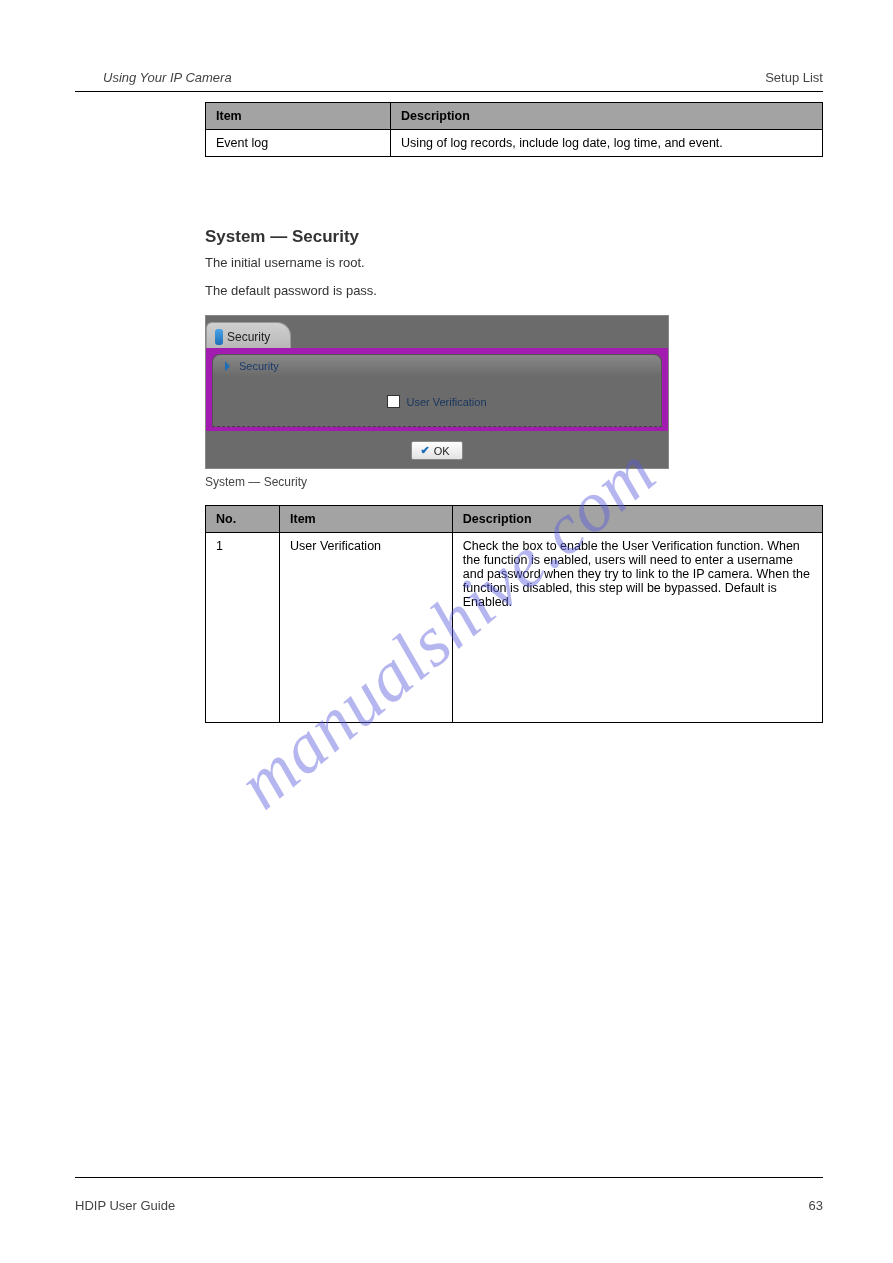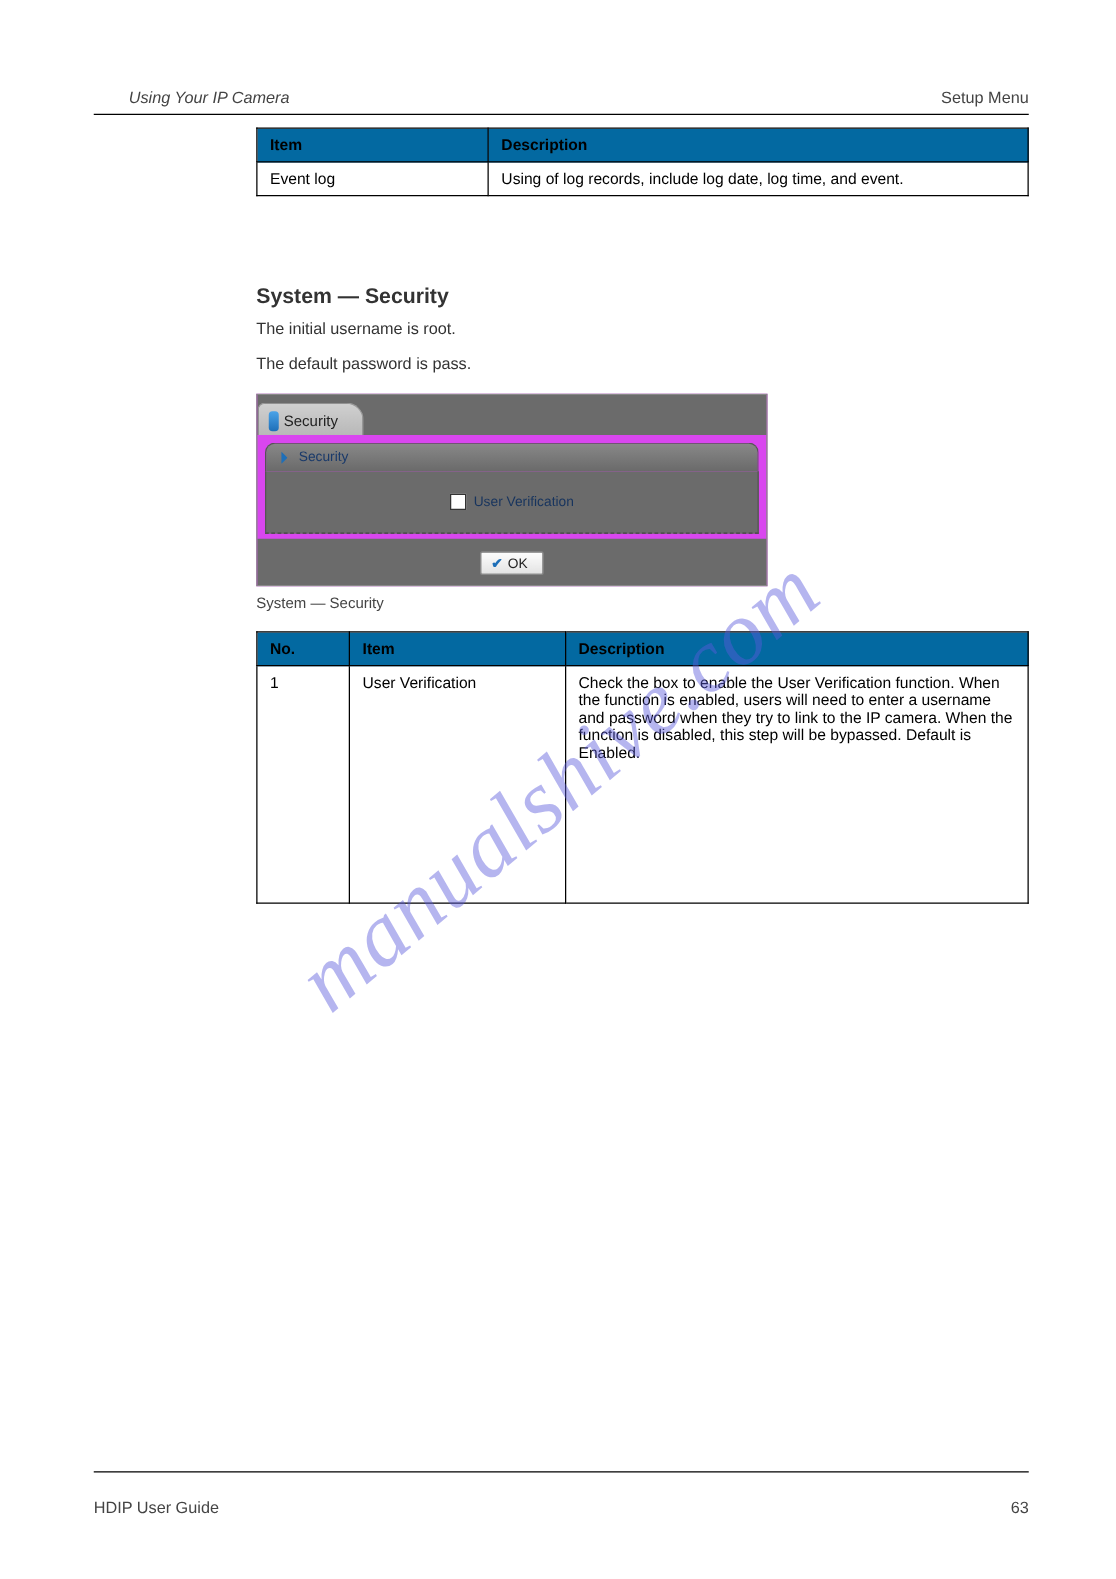--- a/index.html
+++ b/index.html
@@ -46,42 +46,42 @@
     width: 100%;
     font-size: 12.5px;
   }
   table.data-table th, table.data-table td {
     border: 1px solid #000;
     padding: 6px 10px;
     text-align: left;
     vertical-align: top;
   }
   table.data-table th {
-    background: #0369a1;
+    background: #a3a3a3;
     font-weight: bold;
   }
   .section-title {
     font-weight: bold;
     font-size: 17px;
     margin: 30px 0 6px 0;
     color: #333;
   }
   .body-text {
     font-size: 13px;
     line-height: 1.55;
     color: #333;
     margin-bottom: 8px;
   }
   .indent { margin-left: 130px; }
 
   
   .ui-shot {
-    width: 409px;
+    width: 464px;
     margin: 14px 0 6px 130px;
-    background: #d946ef;
+    background: #a21caf;
     padding: 0;
     border: 1px solid #888;
     font-size: 11px;
     position: relative;
   }
   .ui-tabbar {
     background: #6b6b6b;
     height: 32px;
     display: flex;
     align-items: flex-end;
@@ -190,21 +190,21 @@
   }
 </style>
 </head>
 <body>
 
 <div class="page">
   <div class="watermark">manualshive.com</div>
 
   <div class="header-bar">
     <span class="page-title-left">Using Your IP Camera</span>
-    <span>Setup Menu</span>
+    <span>Setup List</span>
   </div>
 
   <div class="content-indent">
     <table class="data-table">
       <thead>
         <tr>
           <th style="width:30%">Item</th>
           <th>Description</th>
         </tr>
       </thead>

